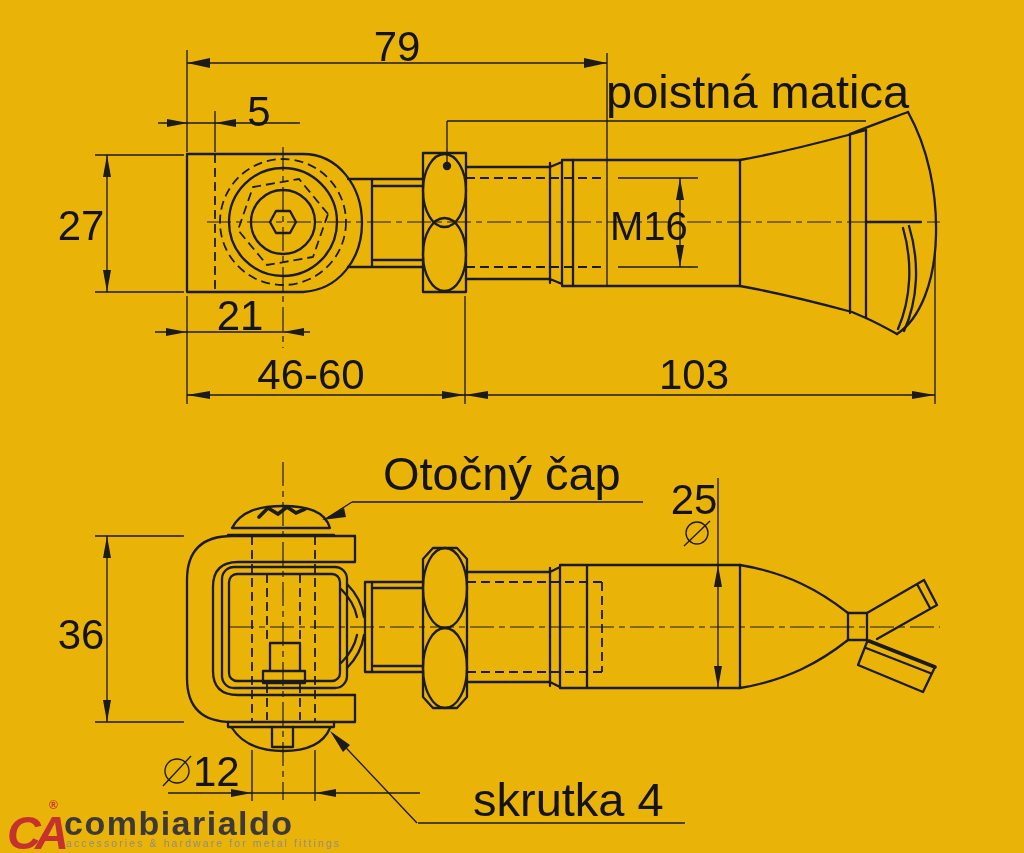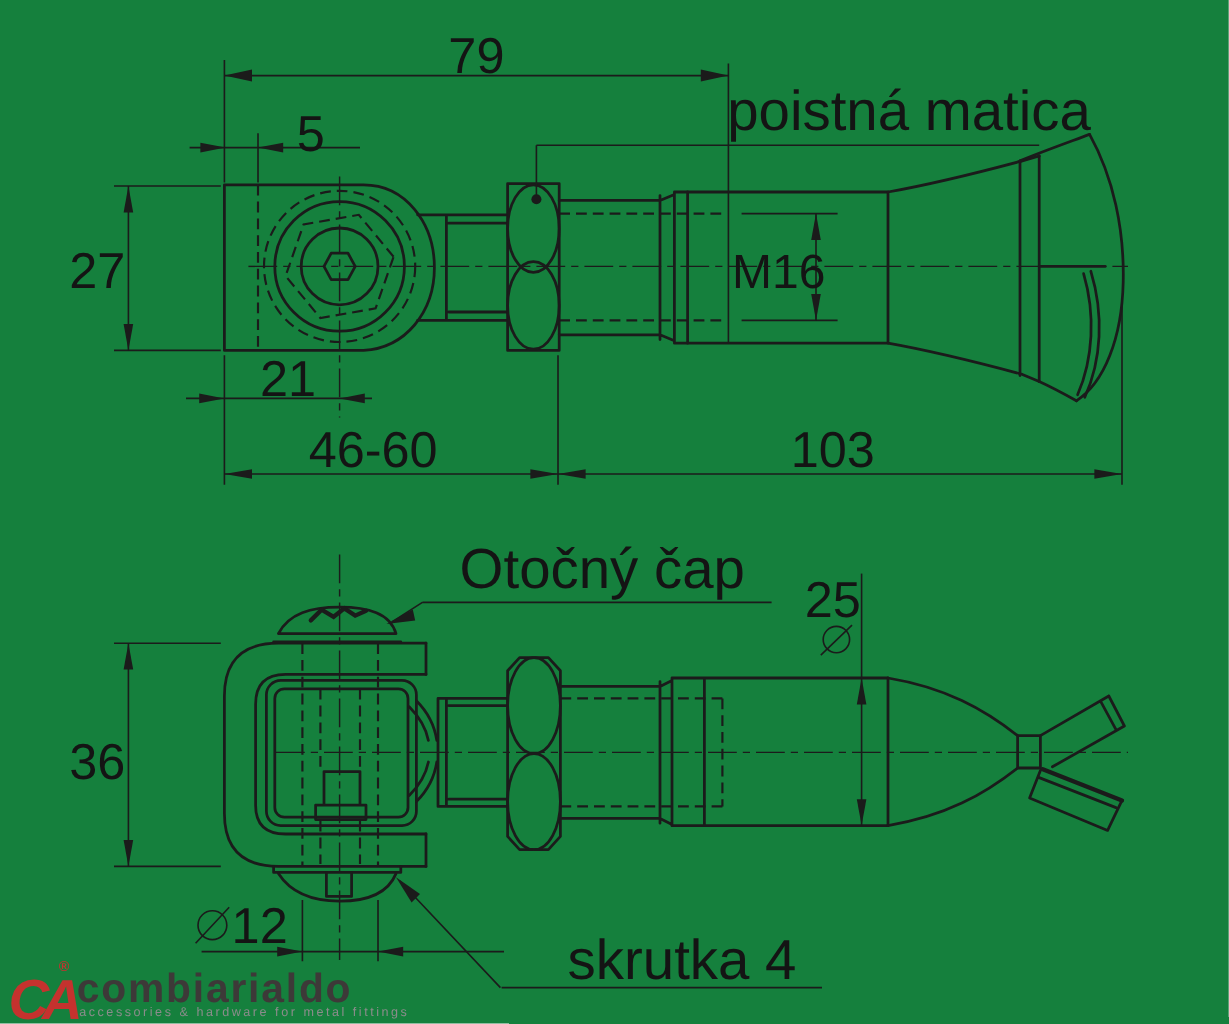--- a/index.html
+++ b/index.html
@@ -1,16 +1,16 @@
 <!DOCTYPE html>
 <html><head>
 <meta charset="utf-8">
 <style>
   html,body{margin:0;padding:0;background:#e8e8e8;}
-  .canvas{position:relative;width:1024px;height:853px;background:#15803d;overflow:hidden;
+  .canvas{position:relative;width:1024px;height:853px;background:#eab308;overflow:hidden;
           font-family:"Liberation Sans", sans-serif;}
   svg{position:absolute;left:0;top:0;}
   svg *{vector-effect:none;}
   .ln{fill:none;stroke:#1b1b1b;stroke-width:2.3;stroke-linecap:round;stroke-linejoin:round;}
   .thick{fill:none;stroke:#1b1b1b;stroke-width:3.6;stroke-linecap:round;}
   .thin{fill:none;stroke:#1b1b1b;stroke-width:1.35;}
   .hid{fill:none;stroke:#1b1b1b;stroke-width:1.8;stroke-dasharray:9 5;}
   .cl{fill:none;stroke:#1b1b1b;stroke-width:1.2;stroke-dasharray:24 5 6 5;}
   .arr{fill:#1b1b1b;stroke:none;}
   text{fill:#141414;}

